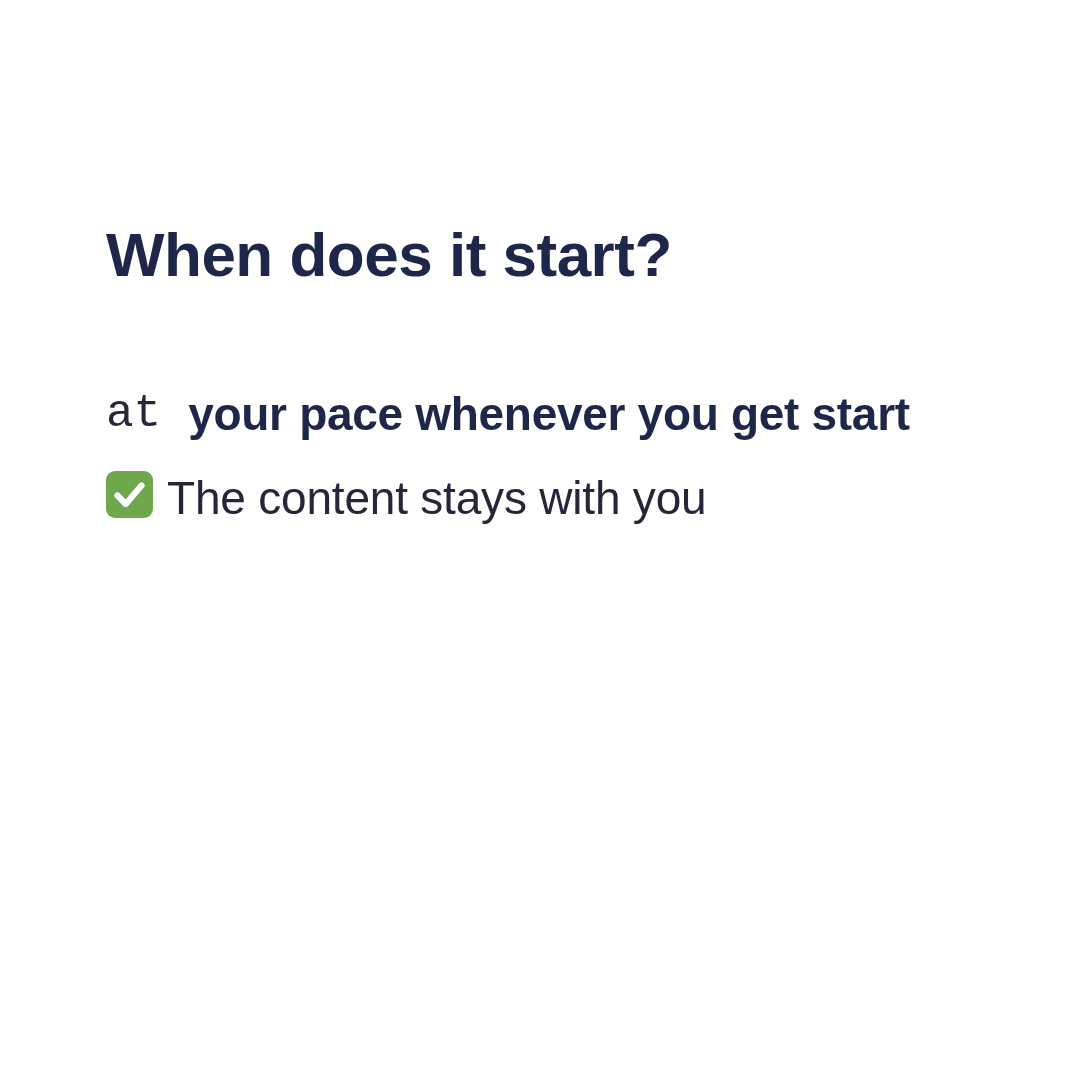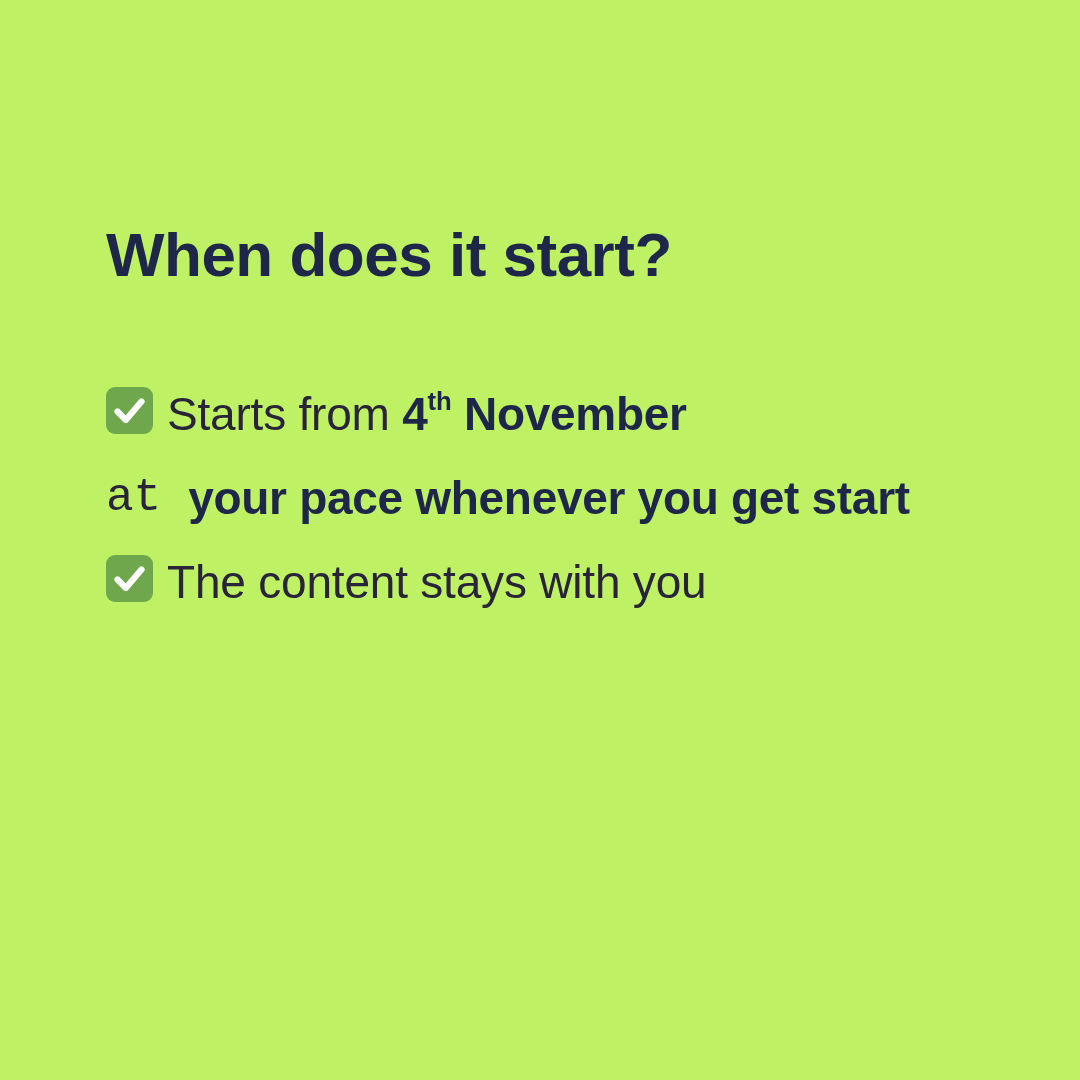--- a/index.html
+++ b/index.html
@@ -105,33 +105,26 @@
     fill: none;
     stroke: #ffffff;
     stroke-width: 6.2;
     stroke-linecap: round;
     stroke-linejoin: round;
   }
 </style>
 </head>
 <body style="background: rgb(253, 235, 207);">
 
-<div id="slide" style="background: #bef264;">
+<div id="slide" style="background: #ffffff;">
 
   <h1 id="headline" style="color: rgb(30, 39, 73);">When does it start?</h1>
 
   <div id="bullets">
 
-    <div class="bline">
-      <span class="check" style="background: rgb(111, 168, 76);">
-        <svg viewBox="0 0 47 47" aria-hidden="true">
-          <path d="M11.5 24.5 L19.8 33 L35.5 14.5" style="stroke: rgb(255, 255, 255);"></path>
-        </svg>
-      </span><span class="txt" style="color: rgb(42, 36, 56);">Starts from </span><span class="strong" style="color: rgb(30, 39, 73);">4</span><span class="sup" style="color: rgb(30, 39, 73);">th</span><span class="strong" style="color: rgb(30, 39, 73);"> November</span>
-    </div>
 
 
     <div class="bline wrap">
       <span class="txt" style="color: rgb(42, 36, 56); font-family: Liberation Mono, monospace;">at </span><span class="strong" style="color: rgb(30, 39, 73);">your pace whenever you get start</span>
     </div>
 
     <div class="bline">
       <span class="check" style="background: rgb(111, 168, 76);">
         <svg viewBox="0 0 47 47" aria-hidden="true">
           <path d="M11.5 24.5 L19.8 33 L35.5 14.5" style="stroke: rgb(255, 255, 255);"></path>

